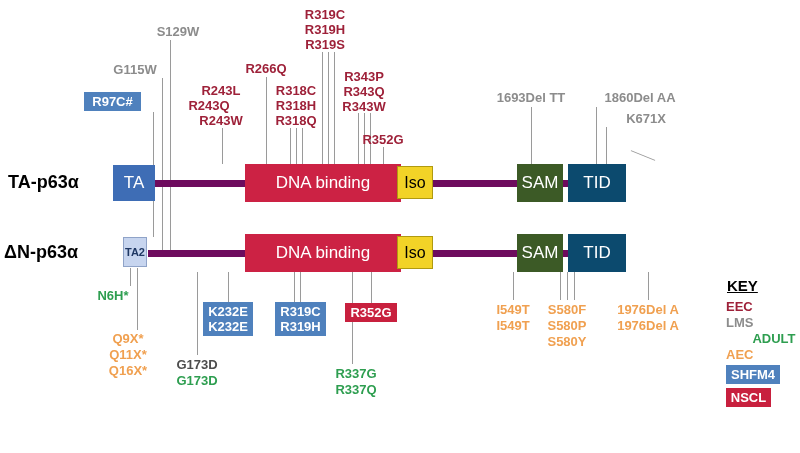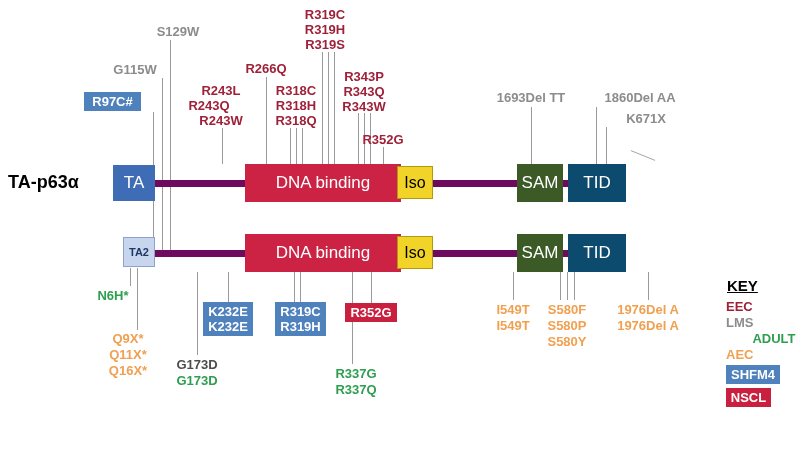--- a/index.html
+++ b/index.html
@@ -69,22 +69,23 @@
   <div class="ln" style="left:648px; top:272px; height:28px;"></div>
 
   <div class="rowlabel" style="left:8px; top:172px;">TA-p63α</div>
   <div class="backbone" style="left:150px; top:180px; width:472px;"></div>
   <div class="box box-ta" style="left:113px; top:165px; width:42px;  height:36px;">TA</div>
   <div class="box box-dna" style="left:205px; top:164px; width:156px; height:38px;">DNA binding</div>
   <div class="box box-iso" style="left:397px; top:166px; width:36px;  height:33px;">Iso</div>
   <div class="box box-sam" style="left:517px; top:164px; width:46px;  height:38px;">SAM</div>
   <div class="box box-tid" style="left:568px; top:164px; width:58px;  height:38px;">TID</div>
 
+  <div class="rowlabel" style="left:4px; top:242px;">ΔN-p63α</div>
   <div class="backbone" style="left:148px; top:250px; width:474px;"></div>
-  <div class="box box-ta2" style="left:123px; top:237px; width:32px;  height:30px;">TA2</div>
+  <div class="box box-ta2" style="left:123px; top:237px; width:24px;  height:30px;">TA2</div>
   <div class="box box-dna" style="left:205px; top:234px; width:156px; height:38px;">DNA binding</div>
   <div class="box box-iso" style="left:397px; top:236px; width:36px;  height:33px;">Iso</div>
   <div class="box box-sam" style="left:517px; top:234px; width:46px;  height:38px;">SAM</div>
   <div class="box box-tid" style="left:568px; top:234px; width:58px;  height:38px;">TID</div>
 
   <div class="lbl c-lms" style="left:132px; top:24px; width:50px;margin-left:21px;">S129W</div>
   <div class="lbl c-lms" style="left:110px; top:62px; width:50px;">G115W</div>
   <div class="badge badge-blue" style="left:84px; top:92px; width:57px;">R97C#</div>
 
   <div class="lbl c-eec" style="left:241px; top:61px; width:50px;">R266Q</div>

